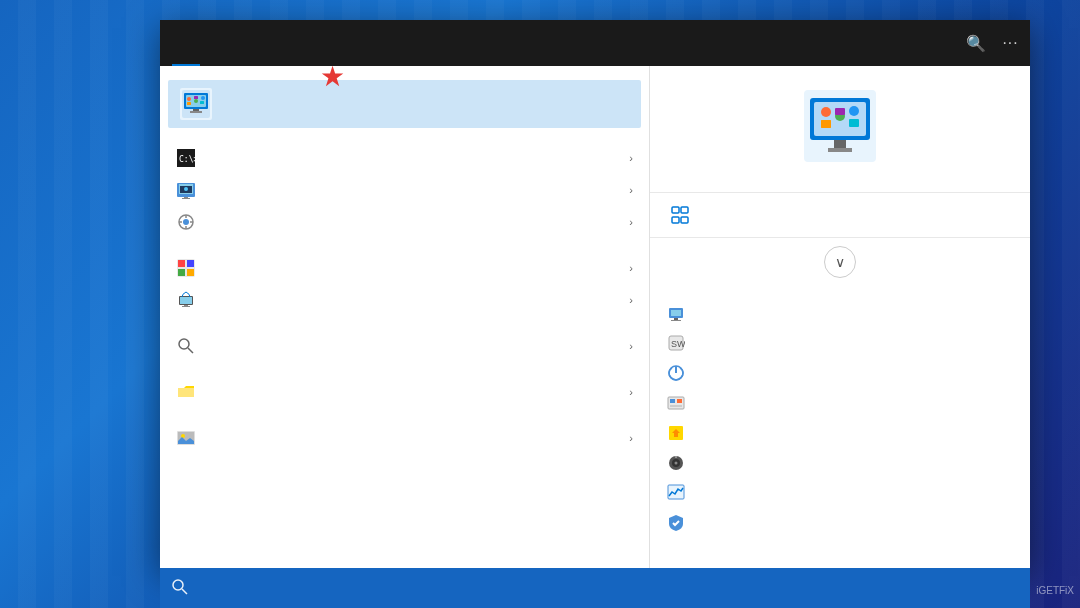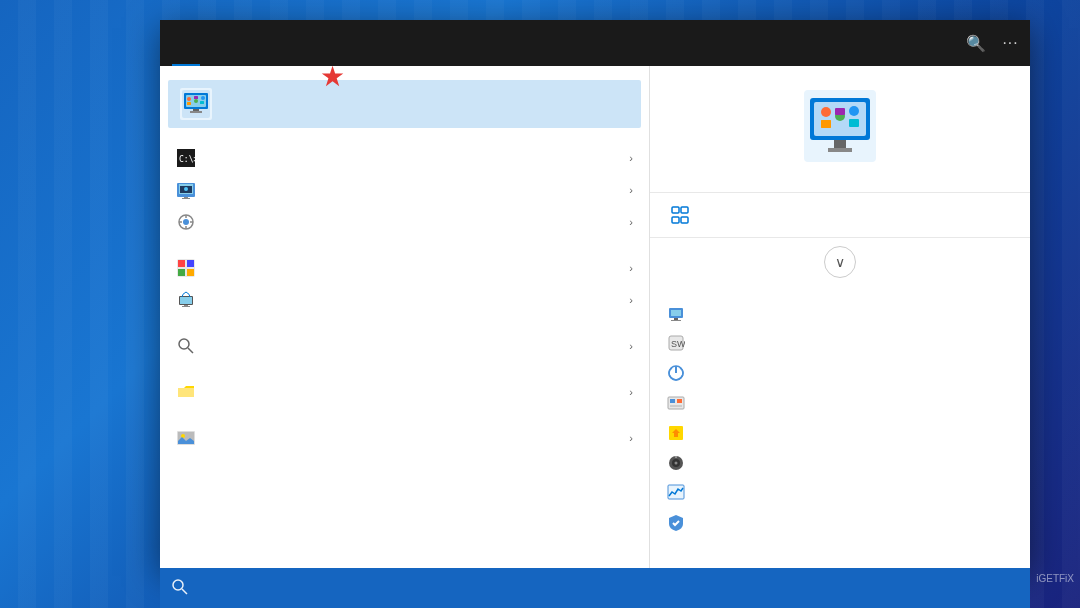--- a/index.html
+++ b/index.html
@@ -337,21 +337,21 @@
       left: 320px;
       font-size: 28px;
       color: #e53935;
       z-index: 10;
       pointer-events: none;
     }
 
     
     .watermark {
       position: absolute;
-      bottom: 24px;
+      bottom: 12px;
       right: 6px;
       font-size: 10px;
       color: rgba(255,255,255,0.5);
       font-family: Arial, sans-serif;
     }
 
     
     .right-panel-scroll {
       flex: 1;
       overflow-y: auto;

